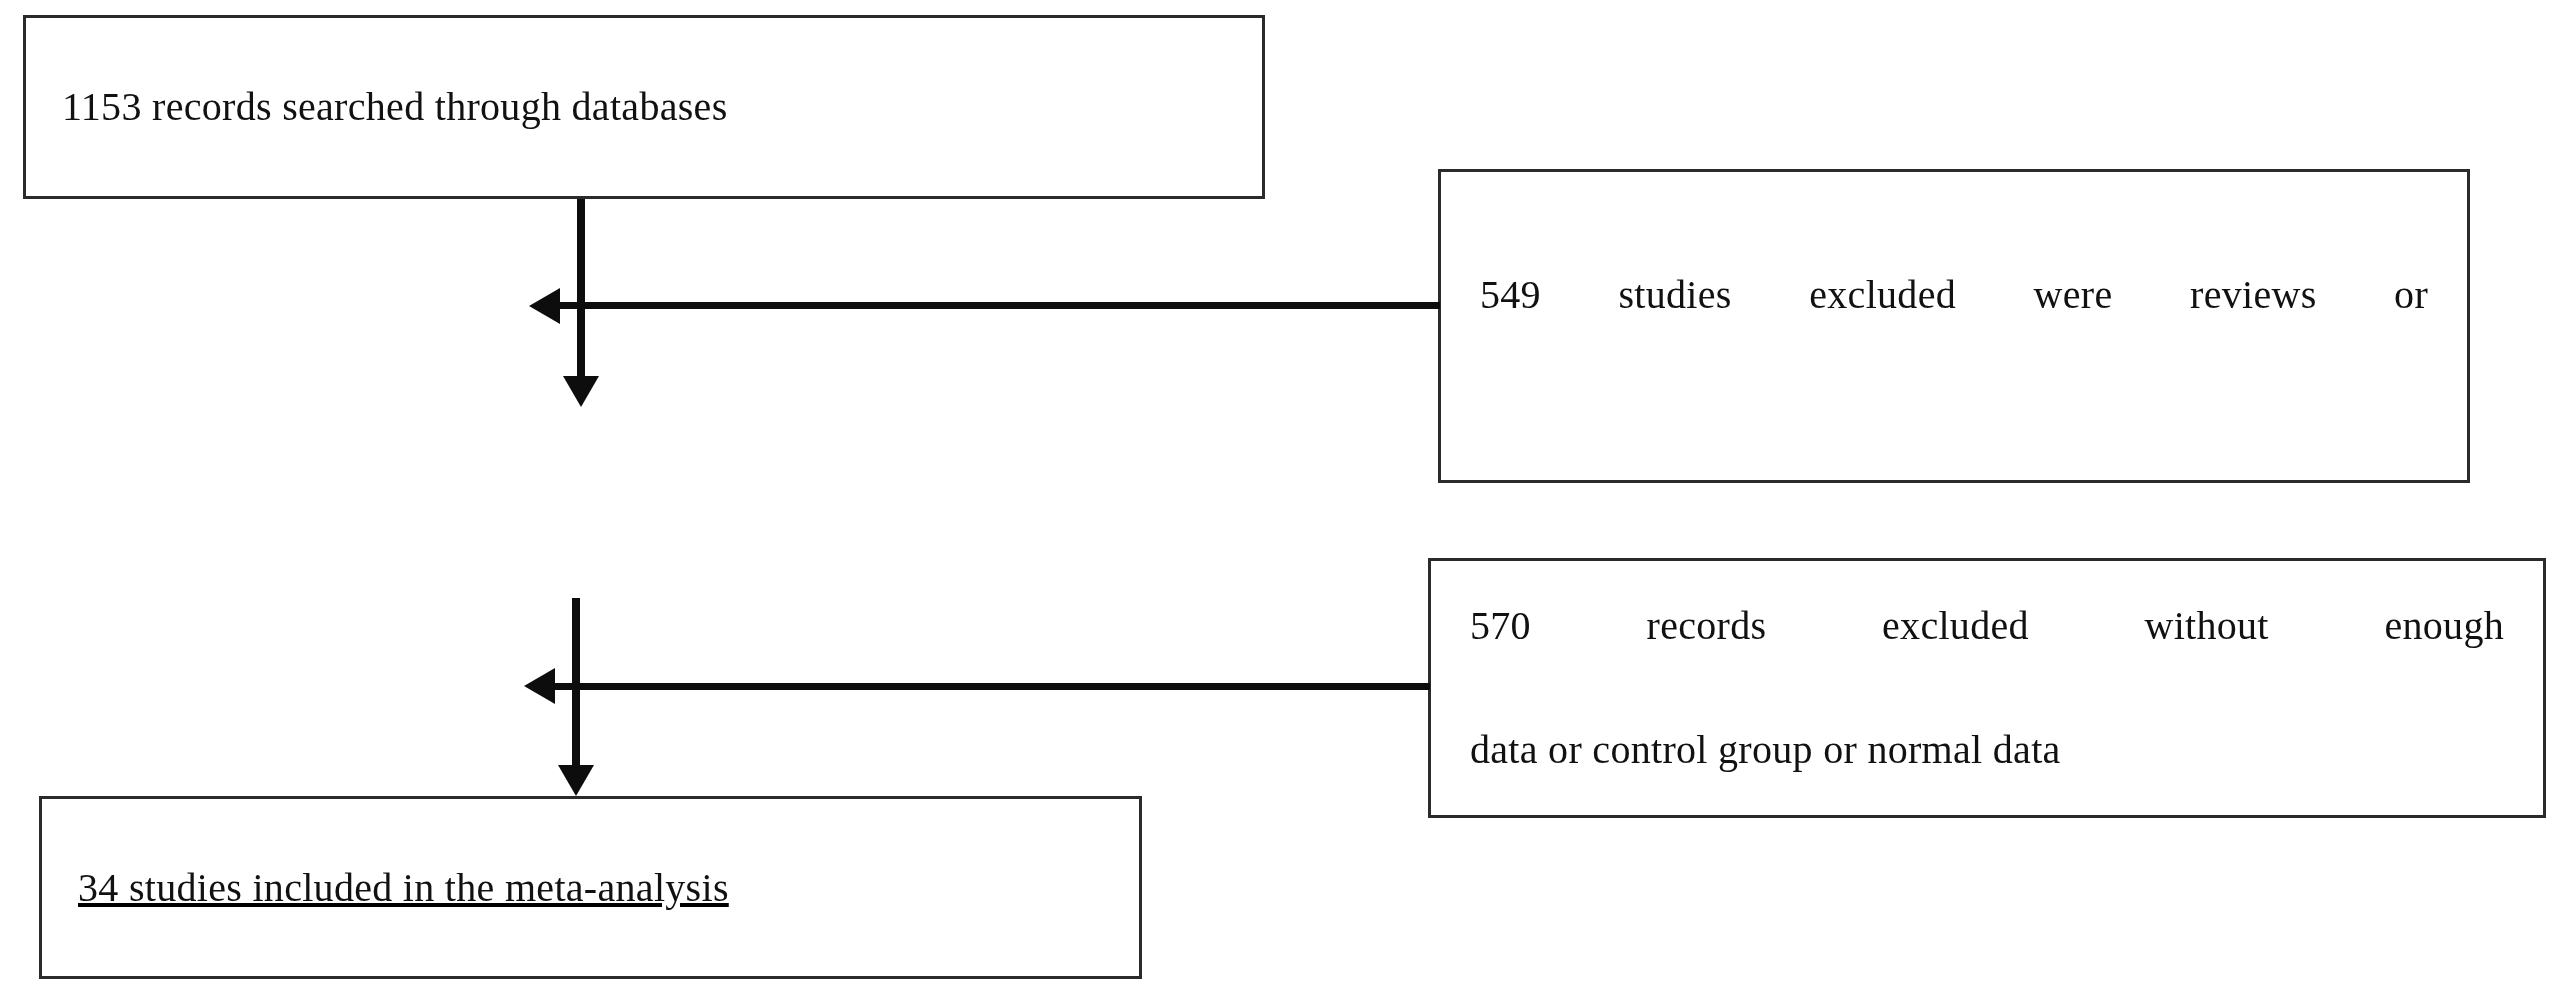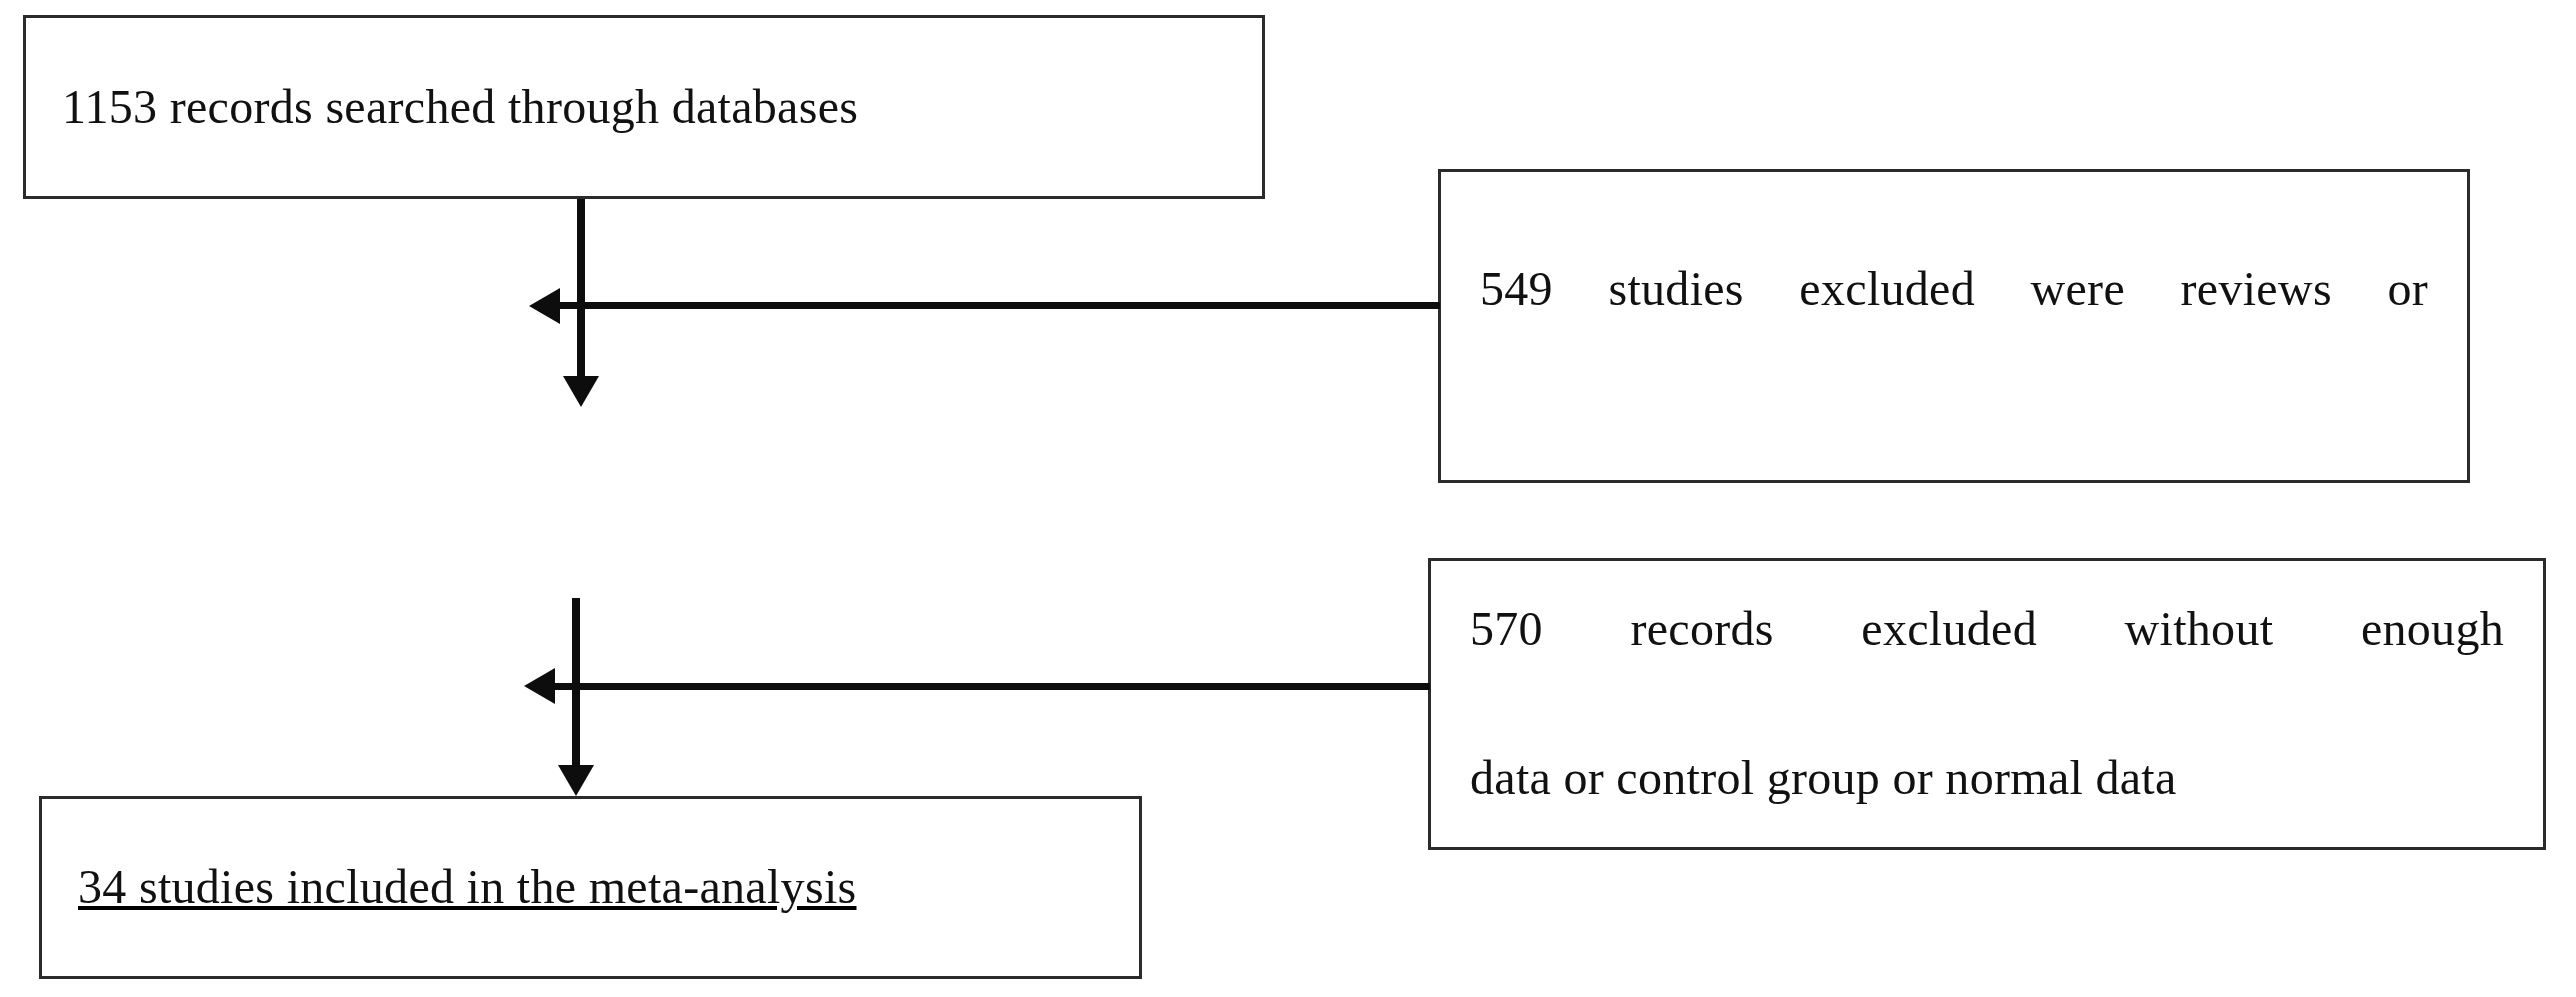--- a/index.html
+++ b/index.html
@@ -20,21 +20,21 @@
     position: absolute;
     box-sizing: border-box;
     border: 3.5px solid #2b2b2b;
     background: #ffffff;
     display: flex;
     flex-direction: column;
     justify-content: center;
   }
 
   .box-text {
-    font-size: 48px;
+    font-size: 40px;
     line-height: 1.55;
     color: #111111;
     letter-spacing: 0.3px;
   }
 
   
   .box-left .box-text {
     padding-left: 36px;
     padding-right: 21px;
     text-align: left;
@@ -106,21 +106,21 @@
   <div class="flow-box box-left" style="left:39px; top:796px; width:1103px; height:183px;text-decoration:underline;">
     <div class="box-text">34 studies included in the meta-analysis</div>
   </div>
 
   <div class="flow-box box-right" style="left:1438px; top:169px; width:1032px; height:314px;">
     <div class="box-text">
       <span class="ln">549 studies excluded were reviews or</span>
     </div>
   </div>
 
-  <div class="flow-box box-right" style="left:1428px; top:558px; width:1118px; height:292px;">
+  <div class="flow-box box-right" style="left:1428px; top:558px; width:1118px; height:260px;">
     <div class="box-text">
       <span class="ln">570 records excluded without enough</span>
       <span class="ln last">data or control group or normal data</span>
     </div>
   </div>
 
   <div class="v-line" style="left:577px; top:199px; width:7.7px; height:178px;"></div>
   <div class="arrow-down" style="left:563px; top:376px;"></div>
 
   <div class="h-line" style="left:560px; top:302px; width:880px; height:7px;"></div>

